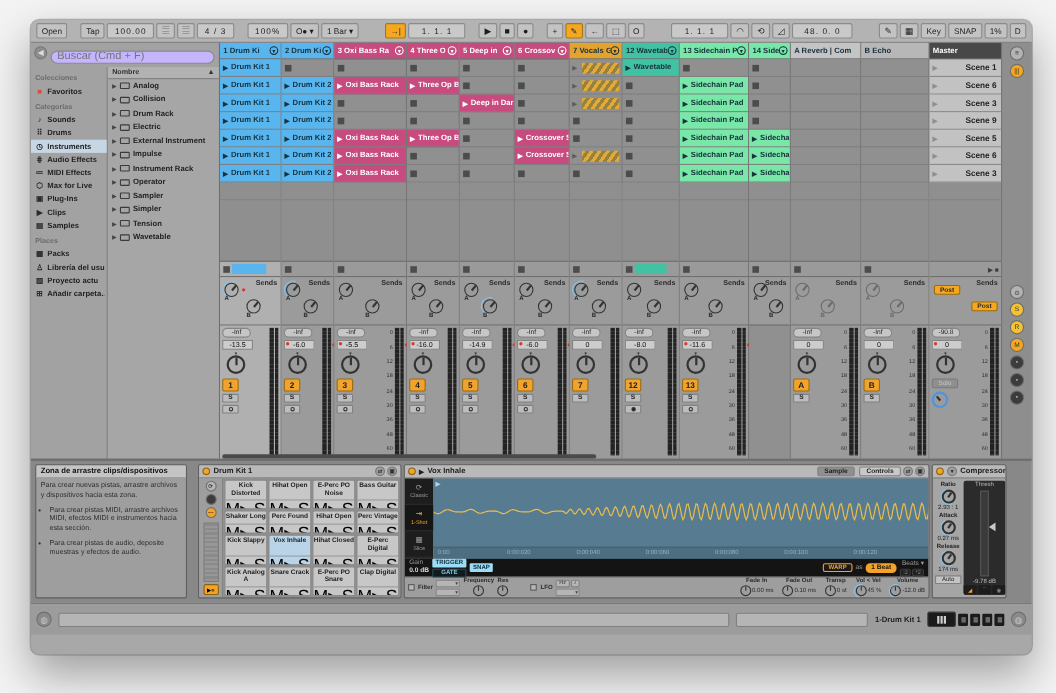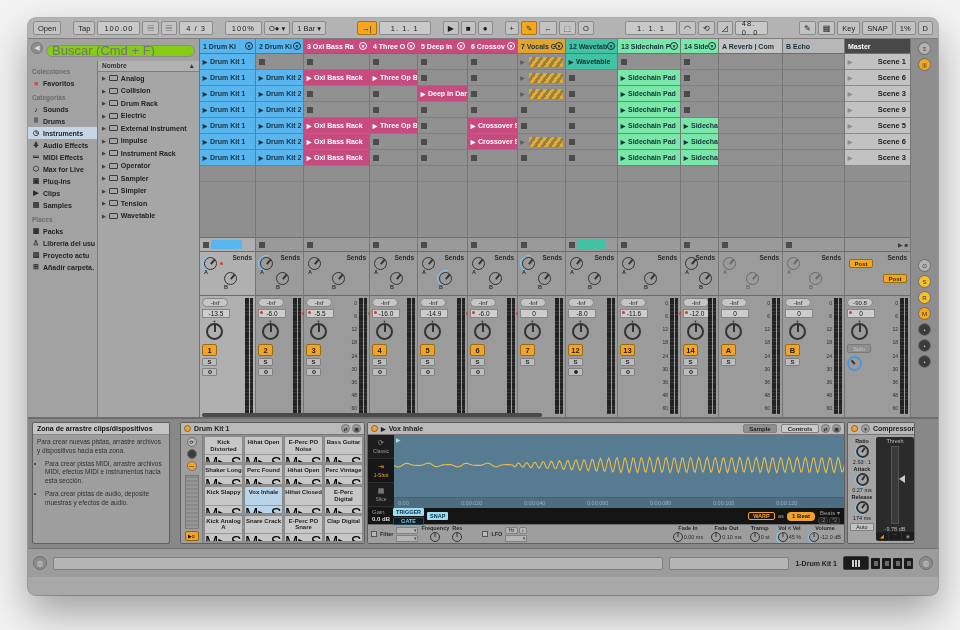--- a/index.html
+++ b/index.html
@@ -18,21 +18,21 @@
   .tb.yellow{background:#f5a81f;border-color:#a97613;}
   .numbox{height:14px;background:#c9c9c9;border:1px solid #8b8b8b;border-radius:2px;display:flex;align-items:center;justify-content:center;padding:0 6px;letter-spacing:1px;}
   .sp{width:8px;} .spbig{flex:1;}
   .tglyph{font-size:8px;}
   
   .main{position:relative;height:378px;background:#8e8e8e;display:flex;}
   
   .browser{width:172px;background:#a2a2a2;border-right:1px solid #6f6f6f;display:flex;flex-direction:column;}
   .searchwrap{padding:2px 4px 2px 18px;position:relative;}
   .search-circle{position:absolute;left:3px;top:3px;width:12px;height:12px;border-radius:50%;background:#8d8d8d;border:1px solid #777;color:#ddd;font-size:7px;display:flex;align-items:center;justify-content:center;}
-  .searchbox{width:100%;height:12px;background:#84cc16;border:1px solid #8a8a8a;border-radius:6px;font-size:13px;color:#555;padding:0 5px;outline:none;}
+  .searchbox{width:100%;height:12px;background:#c4b5fd;border:1px solid #8a8a8a;border-radius:6px;font-size:10px;color:#555;padding:0 5px;outline:none;}
   .bcols{flex:1;display:flex;overflow:hidden;}
   .bcats{width:70px;border-right:1px solid #7a7a7a;padding-top:2px;}
   .b-sec-label{font-size:6.5px;color:#6b6b6b;font-weight:bold;padding:5px 3px 2px 4px;}
   .b-item{display:flex;align-items:center;gap:3px;height:12px;padding:0 2px 0 4px;font-size:7px;font-weight:bold;color:#1f1f1f;cursor:default;}
   .b-item.sel{background:#c7d6e4;}
   .b-ico{width:8px;text-align:center;font-size:7px;color:#2a2a2a;flex:0 0 8px;}
   .blist{flex:1;display:flex;flex-direction:column;background:#a6a6a6;}
   .blist-head{height:11px;background:#b2b2b2;border-bottom:1px solid #7e7e7e;font-size:6.5px;font-weight:bold;color:#333;padding:1px 4px;display:flex;justify-content:space-between;}
   .blist-row{display:flex;align-items:center;gap:3px;height:12.5px;font-size:7px;font-weight:bold;color:#222;padding-left:4px;}
   .caret{font-size:5px;color:#444;}
@@ -206,21 +206,21 @@
       <div class="tb">+</div>
       <div class="tb yellow">✎</div>
       <div class="tb">←</div>
       <div class="tb">⬚</div>
       <div class="tb">O</div>
       <span class="spbig"></span>
       <div class="numbox" style="width:52px">1. 1. 1</div>
       <div class="tb tglyph">◠</div>
       <div class="tb tglyph">⟲</div>
       <div class="tb tglyph">◿</div>
-      <div class="numbox" style="width:33px">48. 0. 0</div>
+      <div class="numbox" style="width:55px">48. 0. 0</div>
       <span class="spbig"></span>
       <div class="tb tglyph">✎</div>
       <div class="tb tglyph">▦</div>
       <div class="tb">Key</div>
       <div class="tb">SNAP</div>
       <div class="tb">1%</div>
       <div class="tb">D</div>
     </div>
 
     <div class="main">
@@ -988,39 +988,20 @@
               <div class="stoprow">
                 <div class="sq"></div>
               </div>
               <div class="sends">
                 <div class="lbl">Sends</div>
                 <div class="sknob" style="left: 4px; top: 5px;">
                   <div class="kl">A</div>
                 </div>
                 <div class="sknob" style="left: 18px; top: 20px;">
                   <div class="kl">B</div>
-                </div>
-              </div>
-              <div class="fader">
-                <div class="fstack">
-                  <div class="peakpill">-Inf</div>
-                  <div class="volbox">-12.0<div class="adot"></div></div>
-                  <div class="panwrap">
-                    <div class="pmark">▼</div>
-                    <div class="knob"></div>
-                  </div>
-                  <div class="numbtn">14</div>
-                  <div class="sbtn">S</div>
-                  <div class="armbtn">
-                    <i></i>
-                  </div>
-                </div>
-                <div class="meter">
-                  <i></i>
-                  <i></i>
                 </div>
               </div>
             </div>
             <div class="t-col" style="width: 64px;">
               <div class="t-head" style="background: rgb(196, 196, 196); color: rgb(23, 49, 61);">
                 <div style="overflow: hidden; white-space: nowrap;">A Reverb | Com</div>
               </div>
               <div class="slot"></div>
               <div class="slot"></div>
               <div class="slot"></div>

